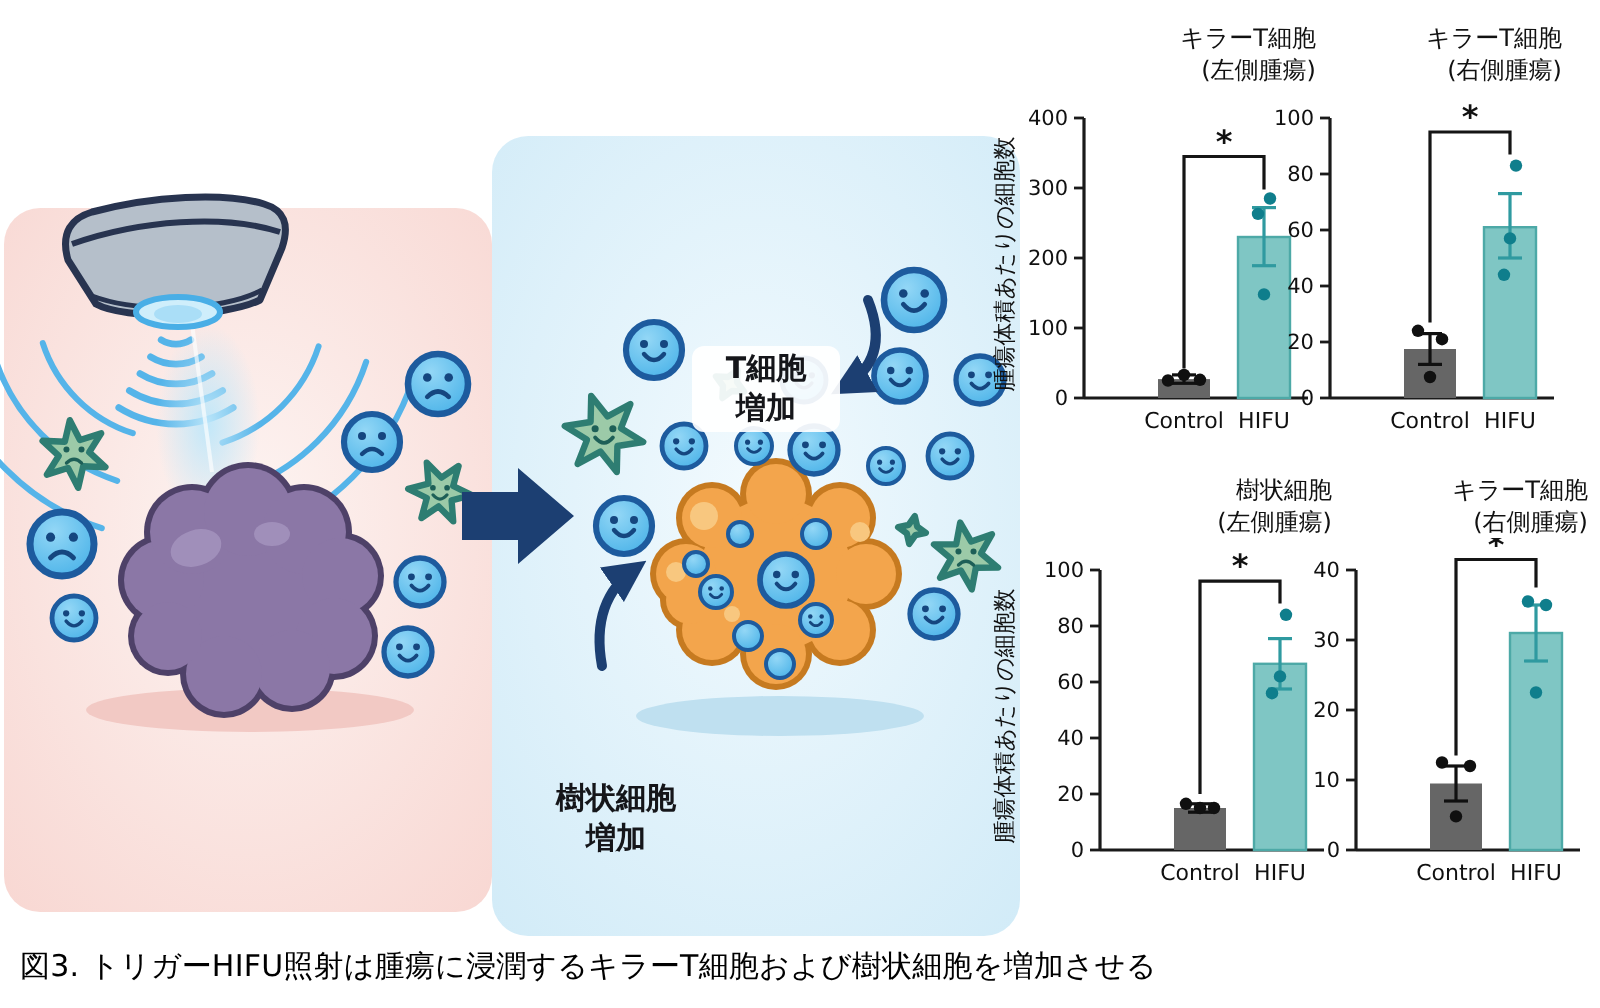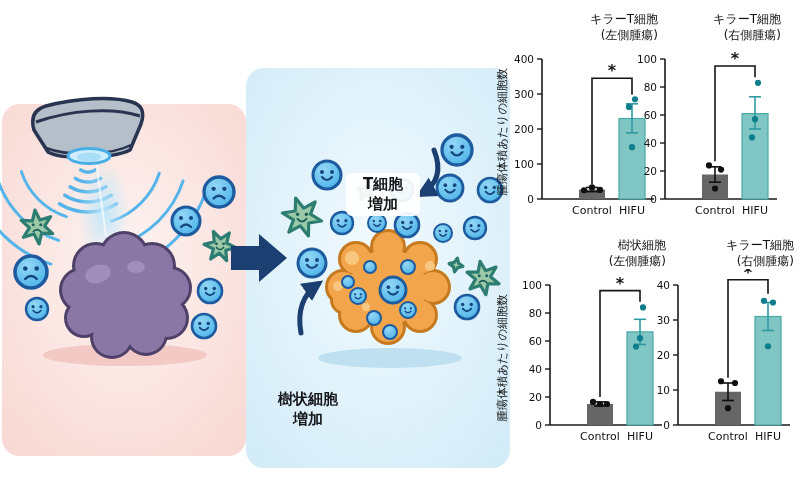--- a/index.html
+++ b/index.html
@@ -464,13 +464,14 @@
           <line x1="120" y1="33.5" x2="132" y2="33.5"></line>
         </g>
         <circle cx="122" cy="31.750000000000007" r="3.1" fill="#0f7e8c"></circle>
         <circle cx="131" cy="33.5" r="3.1" fill="#0f7e8c"></circle>
         <circle cx="126" cy="77.25" r="3.1" fill="#0f7e8c"></circle>
         <text x="126" y="171" text-anchor="middle" font-size="11" fill="#111">HIFU</text>
         <path d="M86,108.75 L86,10.749999999999988 L126,10.749999999999988 L126,24.75" stroke="#151515" stroke-width="1.6" fill="none"></path>
         <text x="106" y="8.749999999999988" text-anchor="middle" font-size="16" font-weight="bold" fill="#111">*</text>
       </svg></div>
 
+  <div class="caption">図3. トリガーHIFU照射は腫瘍に浸潤するキラーT細胞および樹状細胞を増加させる</div>
 </div>
 
 </body></html>

